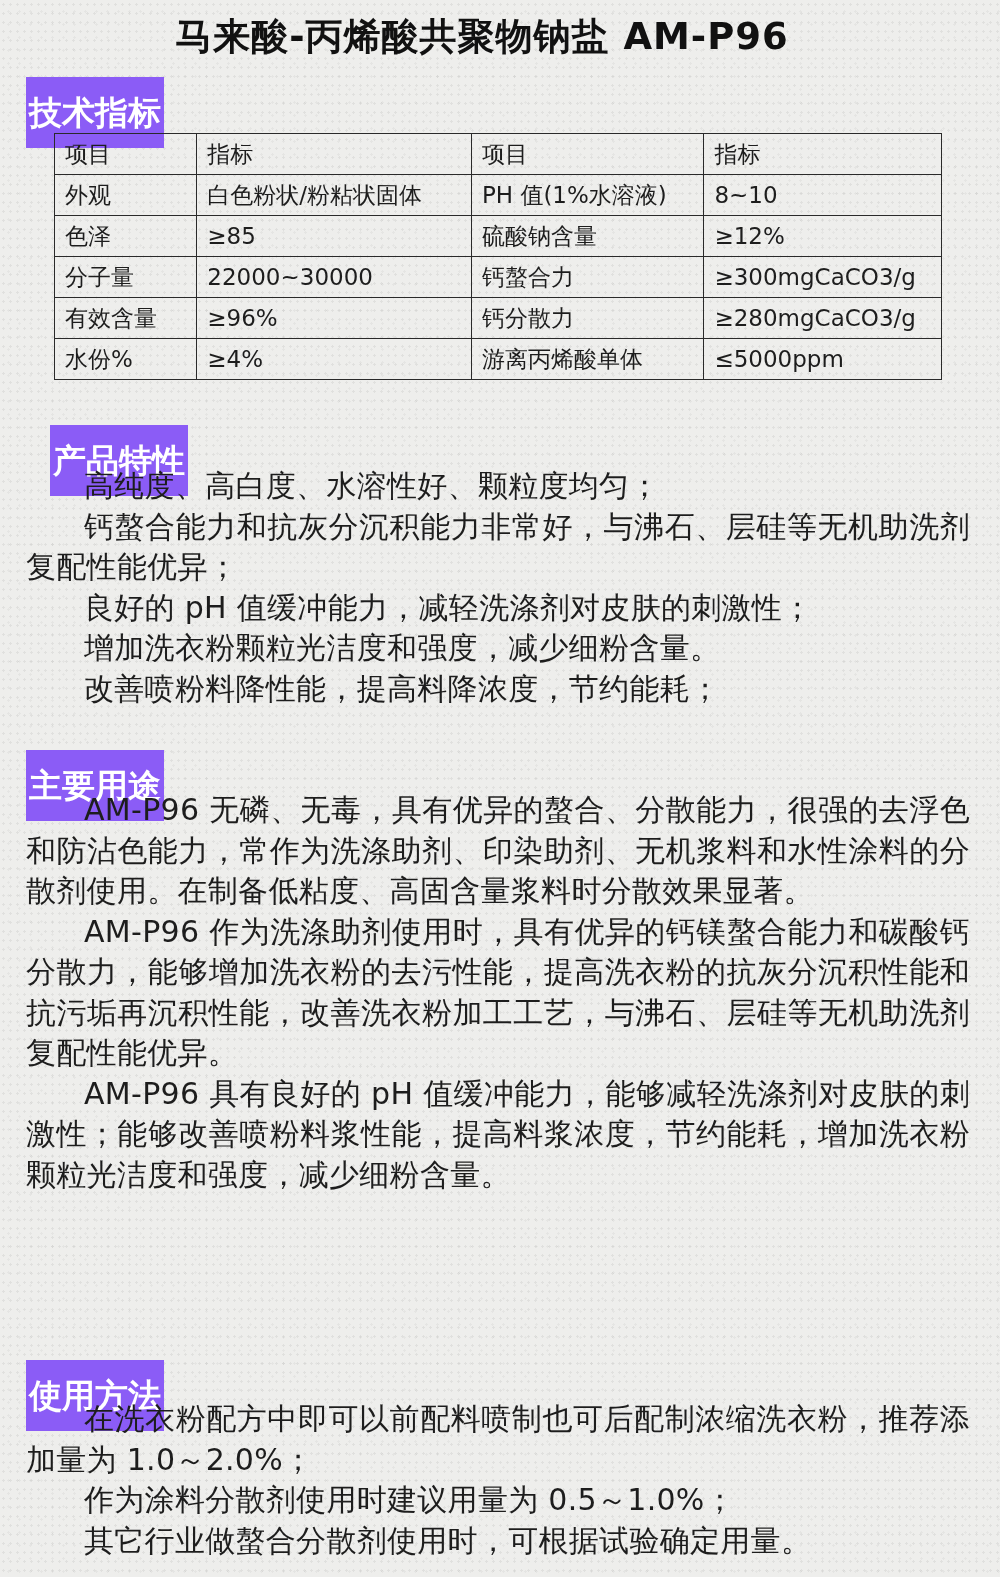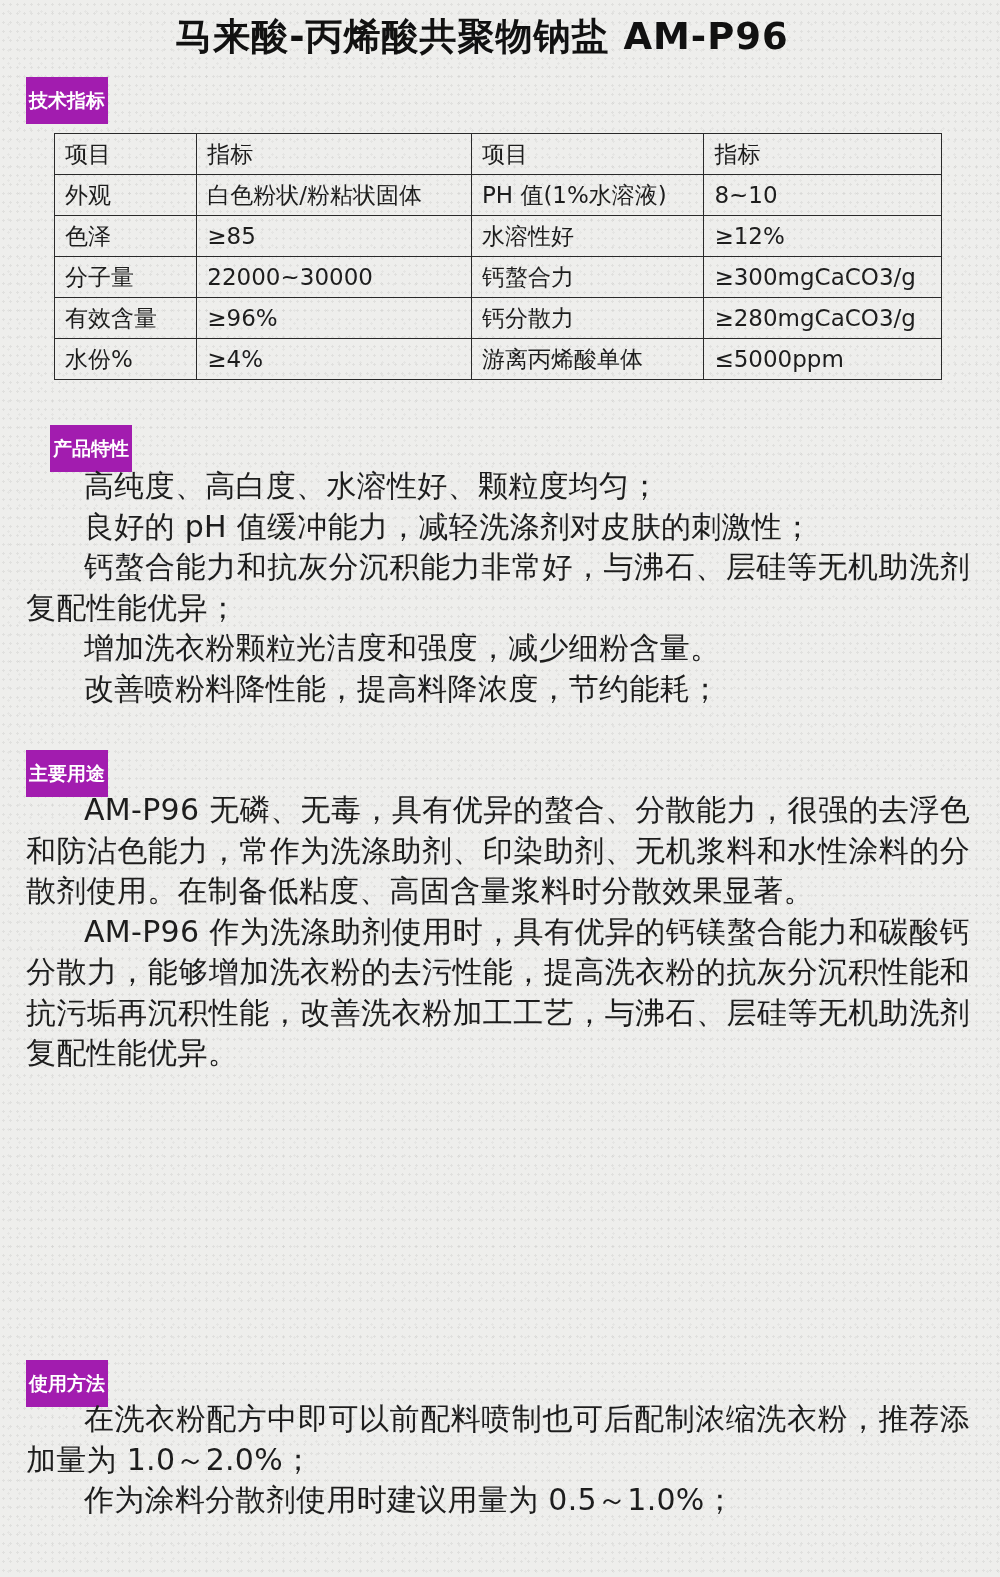--- a/index.html
+++ b/index.html
@@ -15,22 +15,22 @@
     color: #1b1b1b;
     position: relative;
   }
   .title {
     position: absolute; left: 0; top: 12px; width: 964px;
     text-align: center; font-size: 37px; font-weight: bold; color: #111;
     letter-spacing: 1px;
   }
   .section-label {
     position: absolute; left: 26px;
-    background: #a21caf; color: #fff; font-weight: bold;
-    font-size: 19px; line-height: 39px; height: 39px; padding: 4px 3px;
+    background: #8b5cf6; color: #fff; font-weight: bold;
+    font-size: 33px; line-height: 39px; height: 39px; padding: 16px 3px;
   }
   table.spec {
     position: absolute; left: 54px; top: 133px; width: 888px;
     border-collapse: collapse; font-size: 23px; color: #1d1d1d; border-radius: 22px;
   }
   table.spec td {
     border: 1.5px solid #2a2a2a; height: 40px; padding: 0 10px;
     white-space: nowrap;
   }
   .col1 { width: 121px; } .col2 { width: 253px; } .col3 { width: 211px; } .col4 { width: 216px; }
@@ -57,21 +57,21 @@
   </tr>
   <tr>
     <td>外观</td>
     <td>白色粉状/粉粘状固体</td>
     <td>PH 值(1%水溶液)</td>
     <td>8~10</td>
   </tr>
   <tr>
     <td>色泽</td>
     <td>≥85</td>
-    <td>水溶性好</td>
+    <td>硫酸钠含量</td>
     <td>≥12%</td>
   </tr>
   <tr>
     <td>分子量</td>
     <td>22000~30000</td>
     <td>钙螯合力</td>
     <td>≥300mgCaCO3/g</td>
   </tr>
   <tr>
     <td>有效含量</td>
@@ -84,29 +84,31 @@
     <td>≥4%</td>
     <td>游离丙烯酸单体</td>
     <td>≤5000ppm</td>
   </tr>
 </tbody>
   </table>
 
 <div class="section-label" style="top:425px;margin-left:24px;">产品特性</div>
 <div class="para" style="top:466px;">
   <p>高纯度、高白度、水溶性好、颗粒度均匀；</p>
+  <p>钙螯合能力和抗灰分沉积能力非常好，与沸石、层硅等无机助洗剂复配性能优异；</p>
   <p>良好的 pH 值缓冲能力，减轻洗涤剂对皮肤的刺激性；</p>
-  <p>钙螯合能力和抗灰分沉积能力非常好，与沸石、层硅等无机助洗剂复配性能优异；</p>
   <p>增加洗衣粉颗粒光洁度和强度，减少细粉含量。</p>
   <p>改善喷粉料降性能，提高料降浓度，节约能耗；</p>
 </div>
 
 <div class="section-label" style="top:750px;">主要用途</div>
 <div class="para" style="top:790px;">
   <p>AM-P96 无磷、无毒，具有优异的螯合、分散能力，很强的去浮色和防沾色能力，常作为洗涤助剂、印染助剂、无机浆料和水性涂料的分散剂使用。在制备低粘度、高固含量浆料时分散效果显著。</p>
   <p>AM-P96 作为洗涤助剂使用时，具有优异的钙镁螯合能力和碳酸钙分散力，能够增加洗衣粉的去污性能，提高洗衣粉的抗灰分沉积性能和抗污垢再沉积性能，改善洗衣粉加工工艺，与沸石、层硅等无机助洗剂复配性能优异。</p>
+  <p>AM-P96 具有良好的 pH 值缓冲能力，能够减轻洗涤剂对皮肤的刺激性；能够改善喷粉料浆性能，提高料浆浓度，节约能耗，增加洗衣粉颗粒光洁度和强度，减少细粉含量。</p>
 </div>
 
 <div class="section-label" style="top:1360px;">使用方法</div>
 <div class="para" style="top:1399px;">
   <p>在洗衣粉配方中即可以前配料喷制也可后配制浓缩洗衣粉，推荐添加量为 1.0～2.0%；</p>
   <p>作为涂料分散剂使用时建议用量为 0.5～1.0%；</p>
+  <p>其它行业做螯合分散剂使用时，可根据试验确定用量。</p>
 </div>
 
 </body></html>

